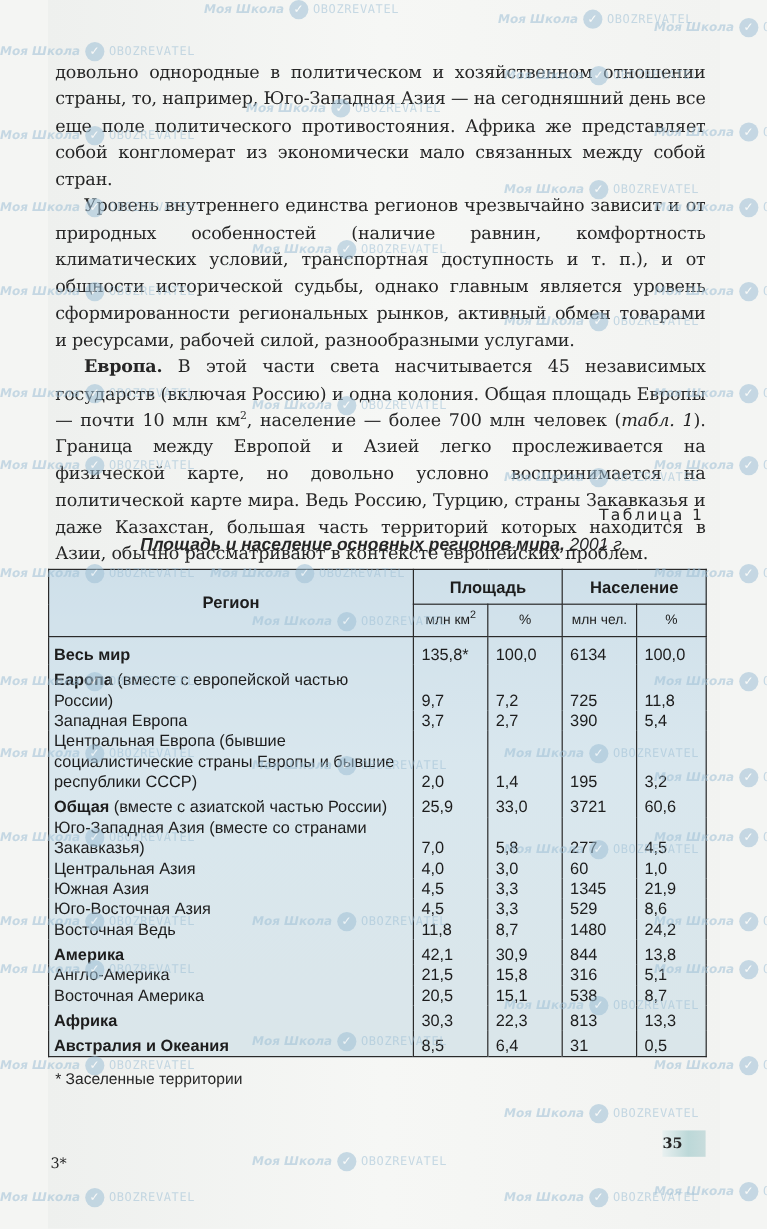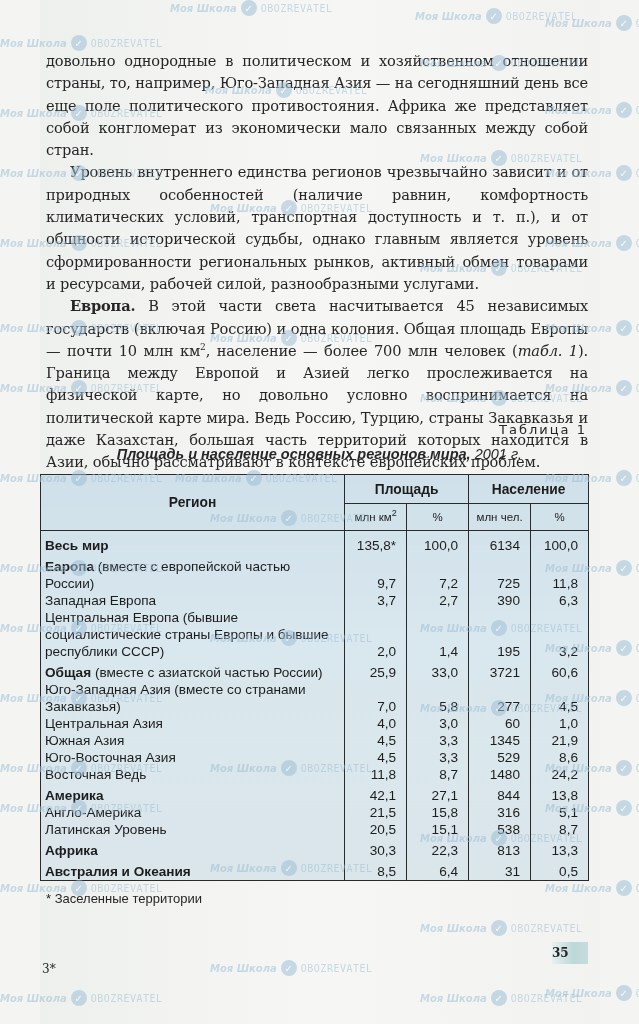--- a/index.html
+++ b/index.html
@@ -53,21 +53,21 @@
     background:linear-gradient(180deg,#cfe0ea 0%,#d9e7ee 40%,#dae6ea 100%);
     border:1.5px solid #2a2a2a;
   }
   table.data th {
     font-weight:bold; font-size:13.8px; border:1px solid #2a2a2a; padding:0;
   }
   table.data th.sub { font-weight:normal; font-size:11.5px; height:26px;text-align:center; }
   table.data th.grp { height:28px; }
   table.data td { padding:0 6px; line-height:17px; vertical-align:bottom; }
   table.data td.reg { padding-left:4px; }
-  table.data td.num { text-align:right; border-left:1px solid #2a2a2a; padding-right:10px; }
+  table.data td.num { text-align:left; border-left:1px solid #2a2a2a; padding-right:10px; }
   table.data tr.first td { padding-top:6px; }
   table.data tr.gap td { padding-top:4px; }
   col.c0 { width:305px; } col.c1 { width:62px; } col.c2 { width:62px; } col.c3 { width:62px; } col.c4 { width:58px; }
 
   .footnote {
     position:absolute; left:46px; top:891px; z-index:2;
     font-family:"Liberation Sans", sans-serif; font-size:13px;
   }
   .sig {
     position:absolute; left:42px; top:962px; z-index:2; font-size:12px;
@@ -126,21 +126,21 @@
         <td class="num">9,7</td>
         <td class="num">7,2</td>
         <td class="num">725</td>
         <td class="num">11,8</td>
       </tr>
       <tr>
         <td class="reg"><span>Западная Европа</span></td>
         <td class="num">3,7</td>
         <td class="num">2,7</td>
         <td class="num">390</td>
-        <td class="num">6,3</td>
+        <td class="num">5,4</td>
       </tr>
       <tr>
         <td class="reg"><span>Центральная Европа (бывшие социалистические страны Европы и бывшие республики СССР)</span></td>
         <td class="num">2,0</td>
         <td class="num">1,4</td>
         <td class="num">195</td>
         <td class="num">3,2</td>
       </tr>
       <tr class="gap">
         <td class="reg"><b>Общая</b><span> (вместе с азиатской частью России)</span></td>
@@ -180,33 +180,33 @@
       <tr>
         <td class="reg"><span>Восточная Ведь</span></td>
         <td class="num">11,8</td>
         <td class="num">8,7</td>
         <td class="num">1480</td>
         <td class="num">24,2</td>
       </tr>
       <tr class="gap">
         <td class="reg"><b>Америка</b></td>
         <td class="num">42,1</td>
-        <td class="num">27,1</td>
+        <td class="num">30,9</td>
         <td class="num">844</td>
         <td class="num">13,8</td>
       </tr>
       <tr>
         <td class="reg"><span>Англо-Америка</span></td>
         <td class="num">21,5</td>
         <td class="num">15,8</td>
         <td class="num">316</td>
         <td class="num">5,1</td>
       </tr>
       <tr>
-        <td class="reg"><span>Латинская Уровень</span></td>
+        <td class="reg"><span>Восточная Америка</span></td>
         <td class="num">20,5</td>
         <td class="num">15,1</td>
         <td class="num">538</td>
         <td class="num">8,7</td>
       </tr>
       <tr class="gap">
         <td class="reg"><b>Африка</b></td>
         <td class="num">30,3</td>
         <td class="num">22,3</td>
         <td class="num">813</td>

